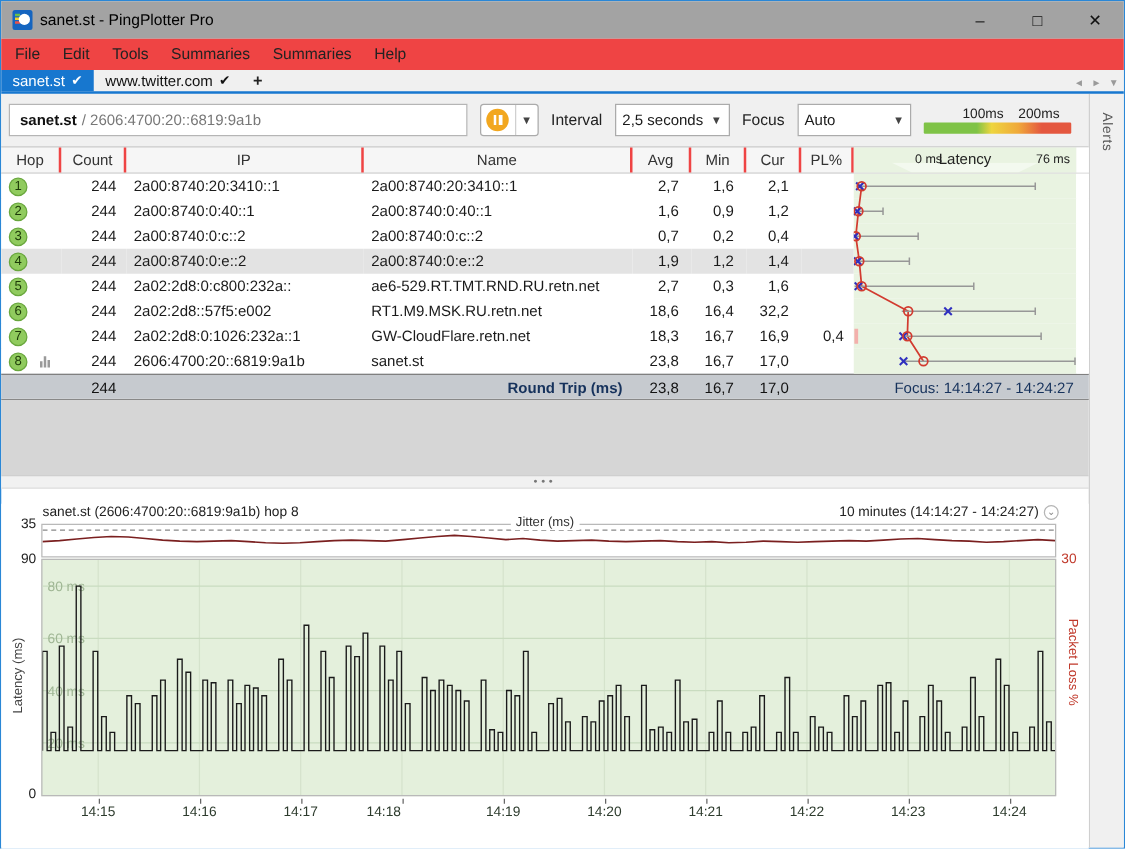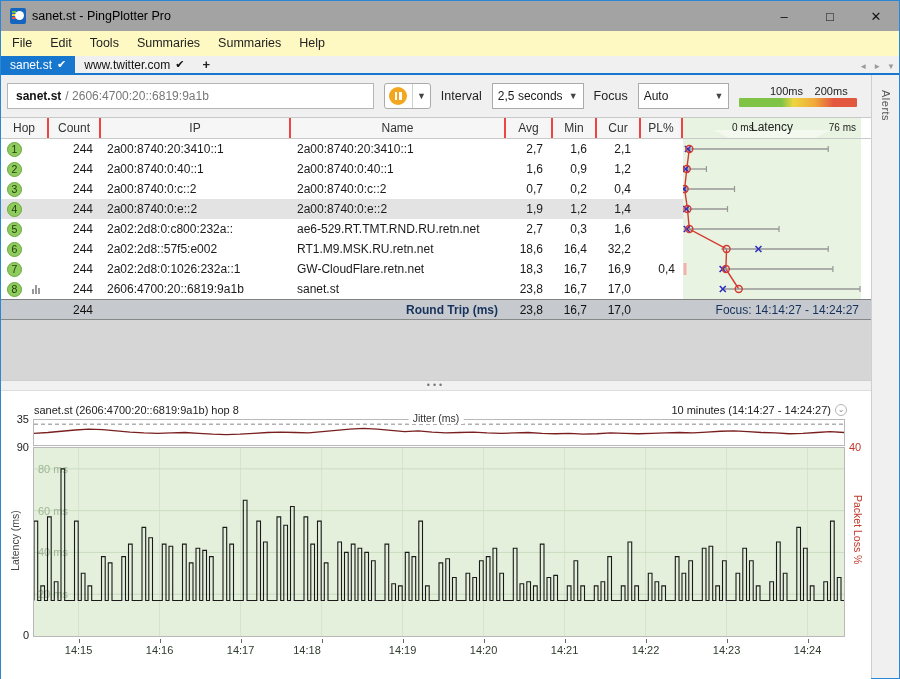--- a/index.html
+++ b/index.html
@@ -17,21 +17,21 @@
   .appicon .b1,.appicon .b2,.appicon .b3 { position:absolute; left:2px; width:4px; height:2px; }
   .appicon .b1 { top:3px; background:#6abf4b; }
   .appicon .b2 { top:6px; background:#f5d327; }
   .appicon .b3 { top:9px; background:#e8534a; }
   .title-text { font-size:12.5px; color:#000; }
   .winbtns { margin-left:auto; display:flex; height:100%; }
   .winbtn { width:46px; height:100%; display:flex; align-items:center; justify-content:center;
     font-size:13px; color:#111; }
 
   
-  .menubar { height:25px; background:#fef9c3; display:flex; align-items:flex-start;
+  .menubar { height:25px; background:#ef4444; display:flex; align-items:flex-start;
     padding-left:2px; flex:none; }
   .menu-item { padding:0 9px; font-size:12.5px; color:#222; line-height:25px; }
 
   
   .tabbar { height:19px; background:#f0f0f0; display:flex; align-items:flex-end;
     border-bottom:2px solid #1777cf; position:relative; flex:none; }
   .tab { height:17px; display:flex; align-items:center; padding:0 9px; font-size:12px;
     color:#111; gap:5px; white-space:nowrap; }
   .tab.active { background:#1777cf; color:#fff; }
   .tab .chk { font-size:11px; }
@@ -447,21 +447,21 @@
 
       <div class="timeline">
         <span class="tl-title">sanet.st (2606:4700:20::6819:9a1b) hop 8</span>
         <span class="tl-range">
           <span>10 minutes (14:14:27 - 14:24:27)</span>
           <span class="rngicon">⌄</span>
         </span>
         <span class="axlbl a35">35</span>
         <span class="axlbl a90">90</span>
         <span class="axlbl a0">0</span>
-        <span class="axlbl a30">40</span>
+        <span class="axlbl a30">30</span>
         <span class="jitter-title">Jitter (ms)</span>
         <div class="jitterplot" id="jitterplot"><svg width="810" height="25">
               <line x1="0" y1="4.166666666666664" x2="810" y2="4.166666666666664" stroke="#888" stroke-width="1" stroke-dasharray="4 3"></line>
               <polyline points="0,13.333333333333346 13.728813559322035,12.5 27.45762711864407,11.250000000000012 41.186440677966104,9.999999999999995 54.91525423728814,9.166666666666679 68.64406779661017,9.583333333333321 82.37288135593221,10.83333333333334 96.10169491525424,12.083333333333327 109.83050847457628,12.916666666666671 123.55932203389831,13.333333333333346 137.28813559322035,12.916666666666671 151.01694915254237,12.5 164.74576271186442,13.333333333333346 178.47457627118644,14.16666666666666 192.20338983050848,14.583333333333332 205.9322033898305,14.16666666666666 219.66101694915255,13.333333333333346 233.38983050847457,12.5 247.11864406779662,12.083333333333327 260.8474576271186,12.5 274.5762711864407,12.916666666666671 288.3050847457627,11.666666666666655 302.03389830508473,10.416666666666666 315.7627118644068,9.166666666666679 329.49152542372883,8.333333333333336 343.22033898305085,9.166666666666679 356.9491525423729,10.416666666666666 370.6779661016949,11.666666666666655 384.40677966101697,10.83333333333334 398.135593220339,12.083333333333327 411.864406779661,12.916666666666671 425.5932203389831,12.5 439.3220338983051,12.083333333333327 453.05084745762707,12.916666666666671 466.77966101694915,13.333333333333346 480.50847457627117,12.916666666666671 494.23728813559325,12.5 507.96610169491527,13.333333333333346 521.6949152542372,13.74999999999999 535.4237288135594,13.333333333333346 549.1525423728814,14.16666666666666 562.8813559322034,13.74999999999999 576.6101694915254,12.916666666666671 590.3389830508474,13.333333333333346 604.0677966101695,13.74999999999999 617.7966101694915,13.333333333333346 631.5254237288136,12.916666666666671 645.2542372881355,12.5 658.9830508474577,12.916666666666671 672.7118644067797,12.083333333333327 686.4406779661017,11.250000000000012 700.1694915254237,10.83333333333334 713.8983050847457,11.666666666666655 727.6271186440679,12.5 741.3559322033898,12.916666666666671 755.0847457627118,13.74999999999999 768.8135593220339,13.333333333333346 782.542372881356,12.5 796.271186440678,11.666666666666655 810,12.5" fill="none" stroke="#7a1f1f" stroke-width="1.3"></polyline>
             </svg></div>
         <div class="latplot" id="latplot"><svg width="810" height="188">
               <line x1="44.55" y1="0" x2="44.55" y2="188" stroke="#d5e3cc" stroke-width="1"></line>
               <line x1="125.55" y1="0" x2="125.55" y2="188" stroke="#d5e3cc" stroke-width="1"></line>
               <line x1="206.55" y1="0" x2="206.55" y2="188" stroke="#d5e3cc" stroke-width="1"></line>
               <line x1="287.55" y1="0" x2="287.55" y2="188" stroke="#d5e3cc" stroke-width="1"></line>

